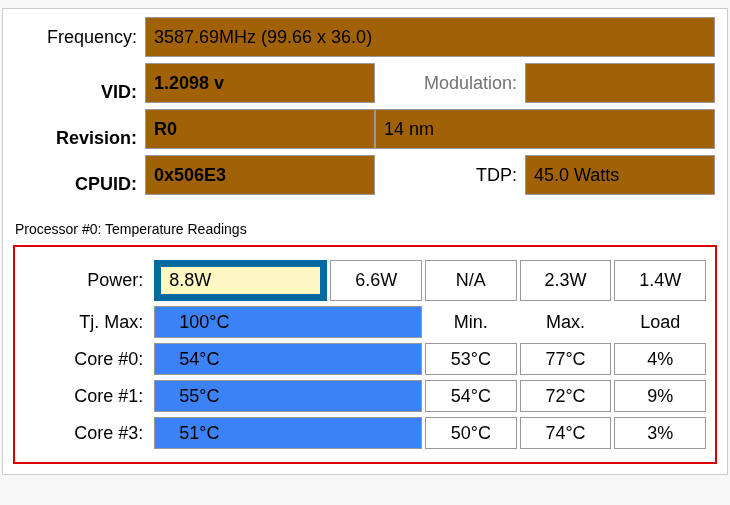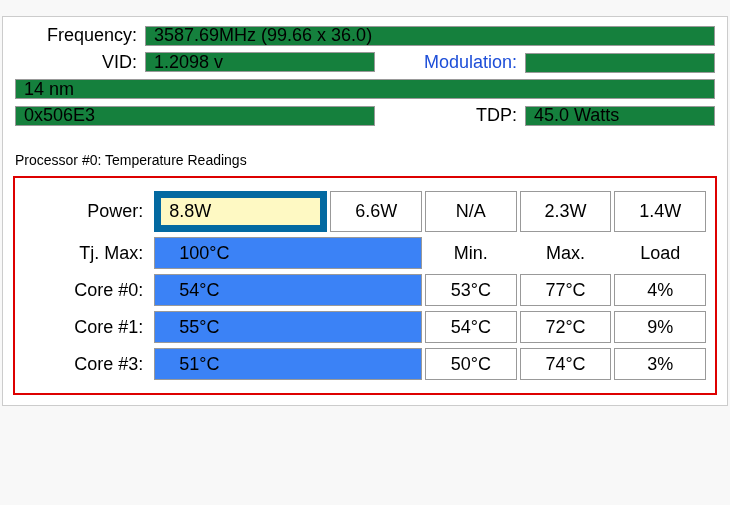--- a/index.html
+++ b/index.html
@@ -13,70 +13,71 @@
       background: #f8f8f8;
       width: 730px;
       height: 505px;
       overflow: hidden;
       color: #000;
     }
     .container {
       background: #fff;
       border: 1px solid #ccc;
       width: 726px;
-      margin: 16px auto;
+      margin: 8px auto;
     }
     .info-section {
       padding: 8px 12px 12px 12px;
     }
     .info-row {
       display: flex;
       margin-bottom: 6px;
       align-items: center;
     }
     .label {
       text-align: right;
       padding-right: 8px;
       width: 130px;
       flex-shrink: 0;
     }
     .value-box {
       border: 1px solid #999;
       padding: 3px 8px;
-      background: #15803d;
-      height: 20px;
+      background: #a16207;
+      height: 40px;
       display: flex;
       align-items: center;
     }
     .wide {
       flex: 1;
     }
     .info-row-double {
       display: flex;
       margin-bottom: 6px;
       align-items: center;
     }
     .half-left {
       display: flex;
       width: 360px;
-      align-items: flex-start;
+      align-items: flex-end;
+      font-weight: bold;
     }
     .half-right {
       display: flex;
       flex: 1;
       align-items: center;
     }
     .label-right {
       text-align: right;
       padding-right: 8px;
       width: 150px;
       flex-shrink: 0;
     }
     .disabled-label {
-      color: #1d4ed8;
+      color: #737373;
     }
     .section-title {
       padding: 8px 12px 4px 12px;
       font-size: 14px;
     }
     .temp-section {
       border: 2px solid #d00;
       margin: 4px 10px 10px 10px;
       padding: 8px 6px;
     }
@@ -139,27 +140,32 @@
         <div class="label">VID:</div>
         <div class="value-box wide">1.2098 v</div>
       </div>
       <div class="half-right">
         <div class="label-right disabled-label">Modulation:</div>
         <div class="value-box wide"></div>
       </div>
     </div>
 
     <div class="info-row-double">
+      <div class="half-left">
+        <div class="label">Revision:</div>
+        <div class="value-box wide">R0</div>
+      </div>
       <div class="half-right">
         <div class="value-box wide">14 nm</div>
       </div>
     </div>
 
     <div class="info-row-double">
       <div class="half-left">
+        <div class="label">CPUID:</div>
         <div class="value-box wide">0x506E3</div>
       </div>
       <div class="half-right">
         <div class="label-right">TDP:</div>
         <div class="value-box wide">45.0 Watts</div>
       </div>
     </div>
   </div>
 
   <div class="section-title">Processor #0: Temperature Readings</div>

